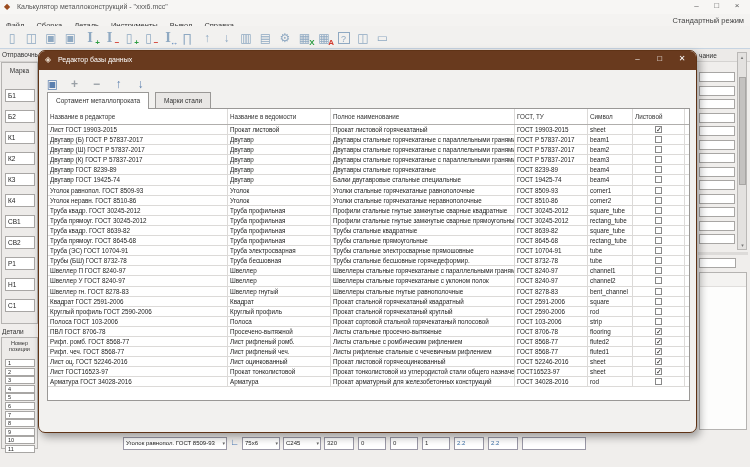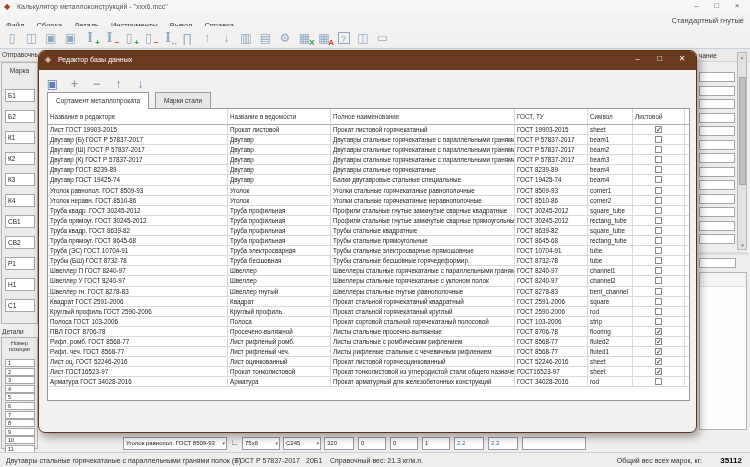--- a/index.html
+++ b/index.html
@@ -93,21 +93,21 @@
     <span id="app-icon" class="abs">◆</span>
     <span id="title-text" class="abs">Калькулятор металлоконструкций - "ххх6.mcc"</span>
     <span id="win-controls" class="abs">
       <span>–</span>
       <span>□</span>
       <span>×</span>
     </span>
   </div>
 
   <div id="menubar" class="abs"><span class="menu-item">Файл</span><span class="menu-item">Сборка</span><span class="menu-item">Деталь</span><span class="menu-item">Инструменты</span><span class="menu-item">Вывод</span><span class="menu-item">Справка</span></div>
-  <span id="mode-label" class="abs">Стандартный гнутые</span>
+  <span id="mode-label" class="abs">Стандартный режим</span>
 
   <div id="toolbar" class="abs">
       <div class="tbtn" style="left: 3px;"><span class="g">▯</span></div>
       <div class="tbtn" style="left: 22.5px;"><span class="g">◫</span></div>
       <div class="tbtn" style="left: 42px;"><span class="g">▣</span></div>
       <div class="tbtn" style="left: 61.5px;"><span class="g">▣</span></div>
       <div class="tbtn" style="left: 81px;"><span class="g serifbeam">I</span><span class="badge" style="color: rgb(47, 158, 68);">+</span></div>
       <div class="tbtn" style="left: 100.5px;"><span class="g serifbeam">I</span><span class="badge" style="color: rgb(210, 59, 47);">−</span></div>
       <div class="tbtn" style="left: 120px;"><span class="g">▯</span><span class="badge" style="color: rgb(47, 158, 68);">+</span></div>
       <div class="tbtn" style="left: 139.5px;"><span class="g">▯</span><span class="badge" style="color: rgb(210, 59, 47);">−</span></div>
@@ -203,28 +203,20 @@
   <div id="edit-fields">
       <div class="efld" style="left: 324px; width: 30px;">320</div>
       <div class="efld" style="left: 358px; width: 28px;">0</div>
       <div class="efld" style="left: 390px; width: 28px;">0</div>
       <div class="efld" style="left: 422px; width: 28px;">1</div>
       <div class="efld accent" style="left: 454px; width: 30px;">2.2</div>
       <div class="efld accent" style="left: 488px; width: 30px;">2.2</div>
       <div class="efld" style="left: 522px; width: 64px;"></div>
     </div>
 
-  <div id="statusbar" class="abs">
-    <span class="seg" style="left:6px;">Двутавры стальные горячекатаные с параллельными гранями полок (Б)</span>
-    <span class="seg" style="left:236px;">ГОСТ Р 57837-2017</span>
-    <span class="seg" style="left:306px;">20Б1</span>
-    <span class="seg" style="left:330px;">Справочный вес: 21.3 кг/м.п.</span>
-    <span class="seg" style="right:48px;">Общий вес всех марок, кг:</span>
-    <span class="seg" style="right:8px;font-weight:bold;font-size:8px;top:3px;color:#000;">35112</span>
-  </div>
 
   <div id="dialog" class="abs">
     <div id="dlg-title" class="abs">
       <span id="dlg-icon" class="abs">◈</span>
       <span id="dlg-title-text" class="abs">Редактор базы данных</span>
       <span id="dlg-controls" class="abs">
         <span>–</span>
         <span>□</span>
         <span>✕</span>
       </span>

